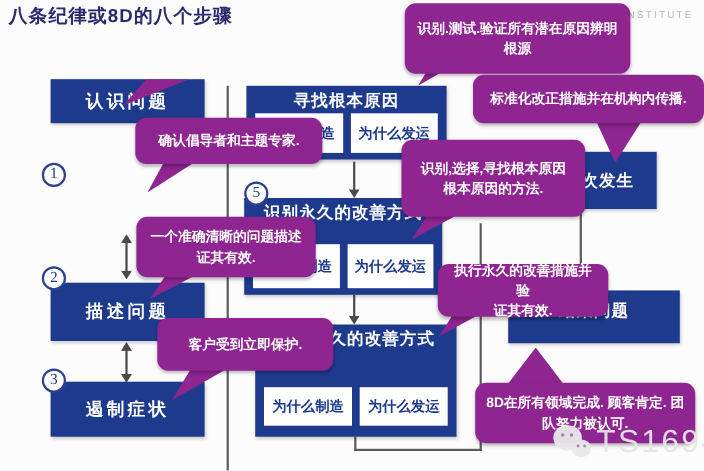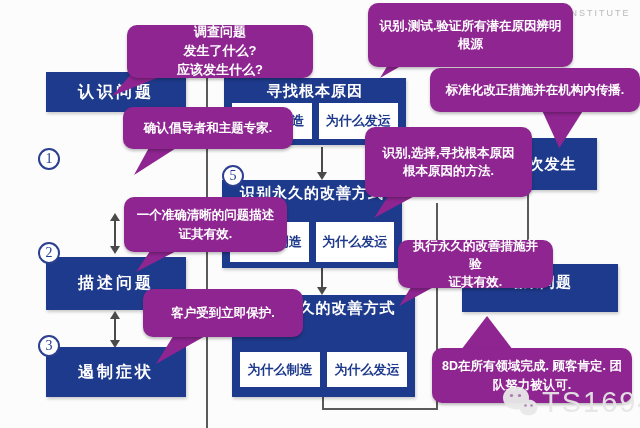--- a/index.html
+++ b/index.html
@@ -41,20 +41,21 @@
   .watermark{position:absolute;left:502px;top:385px;display:flex;align-items:center;
              z-index:40;opacity:0.95;}
   .wm-text{font-size:29px;color:#e6e6e6;letter-spacing:2px;margin-left:4px;
            font-family:"Liberation Sans",sans-serif;white-space:nowrap;}
 </style>
 </head>
 <body>
 
 <div class="stage">
 
+  <div class="title">八条纪律或8D的八个步骤</div>
   <div class="institute">INSTITUTE</div>
 
   <div class="line" style="left:206px;top:78px;width:2px;height:350px"></div>
   <div class="line" style="left:436px;top:203px;width:2px;height:207px"></div>
   <div class="line" style="left:527px;top:190px;width:2px;height:74px"></div>
   <div class="line" style="left:322px;top:408px;width:116px;height:2px"></div>
   <div class="line" style="left:322px;top:397px;width:2px;height:13px"></div>
 
   <div class="aline" style="left:114px;top:220px;width:2px;height:27px"></div>
   <div class="ah ah-up" style="left:110px;top:213px"></div>
@@ -115,23 +116,20 @@
   <div class="tail tail-dl" style="left:112px;top:72px;width:60px;height:24px"></div>
   <div class="tail tail-dl" style="left:380px;top:48px;width:52px;height:30px"></div>
   <div class="tail tail-d" style="left:540px;top:106px;width:46px;height:42px"></div>
   <div class="tail tail-dl" style="left:134px;top:143px;width:50px;height:32px"></div>
   <div class="tail tail-dl" style="left:374px;top:192px;width:48px;height:26px"></div>
   <div class="tail tail-dl" style="left:136px;top:246px;width:50px;height:26px"></div>
   <div class="tail tail-dl" style="left:399px;top:283px;width:42px;height:23px"></div>
   <div class="tail tail-dl" style="left:156px;top:331px;width:58px;height:33px"></div>
   <div class="tail tail-u" style="left:461px;top:316px;width:52px;height:34px"></div>
 
-  <div class="callout" style="left:127px;top:25px;width:186px;height:53px;font-size:13px">调查问题
-发生了什么?
-应该发生什么?</div>
   <div class="callout" style="left:368px;top:3px;width:205px;height:64px">识别.测试.验证所有潜在原因辨明
 根源</div>
   <div class="callout" style="left:430px;top:68px;width:210px;height:44px">标准化改正措施并在机构内传播.</div>
   <div class="callout" style="left:123px;top:107px;width:170px;height:42px">确认倡导者和主题专家.</div>
   <div class="callout" style="left:365px;top:127px;width:167px;height:70px">识别,选择,寻找根本原因
 根本原因的方法.</div>
   <div class="callout" style="left:124px;top:197px;width:163px;height:55px">一个准确清晰的问题描述
 证其有效.</div>
   <div class="callout" style="left:398px;top:240px;width:155px;height:48px">执行永久的改善措施并验
 证其有效.</div>

